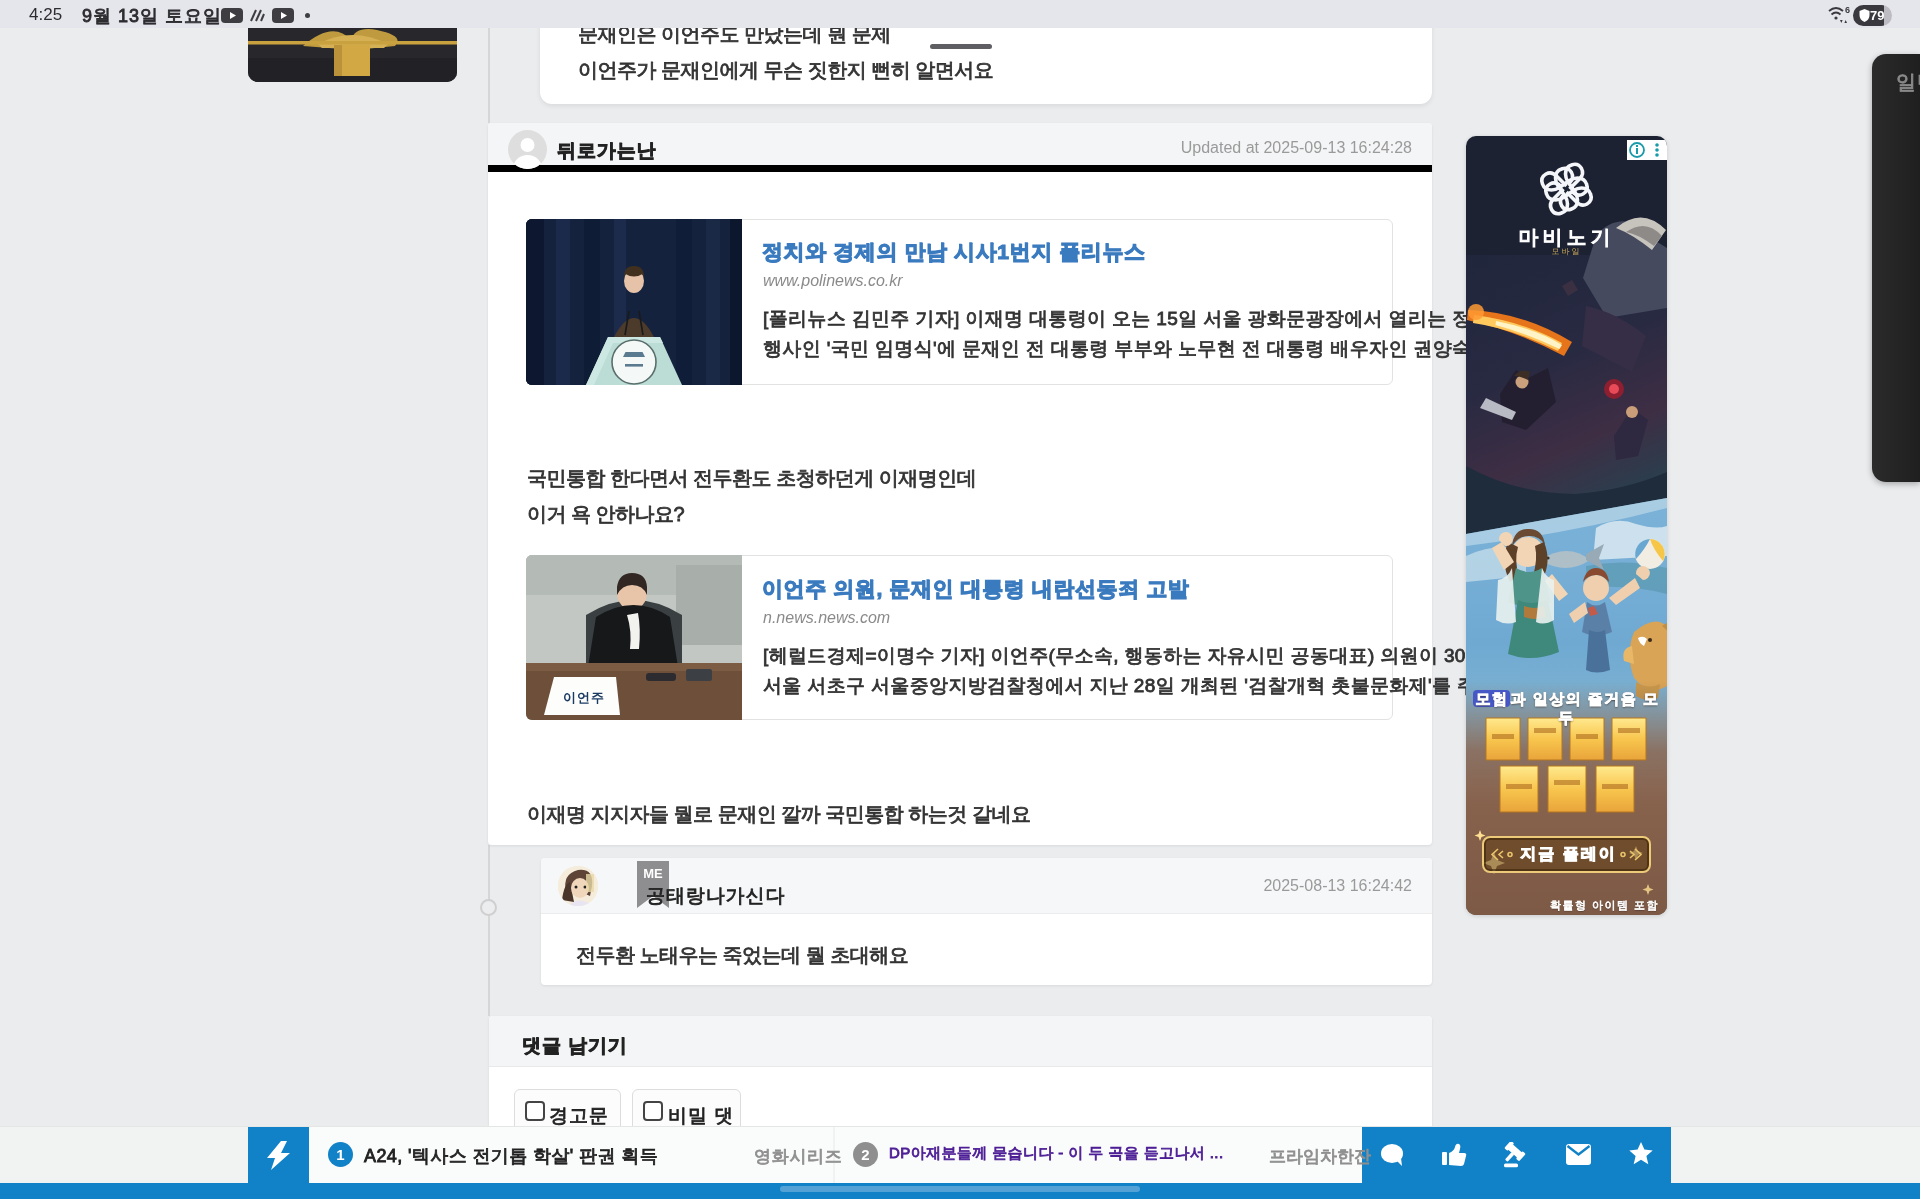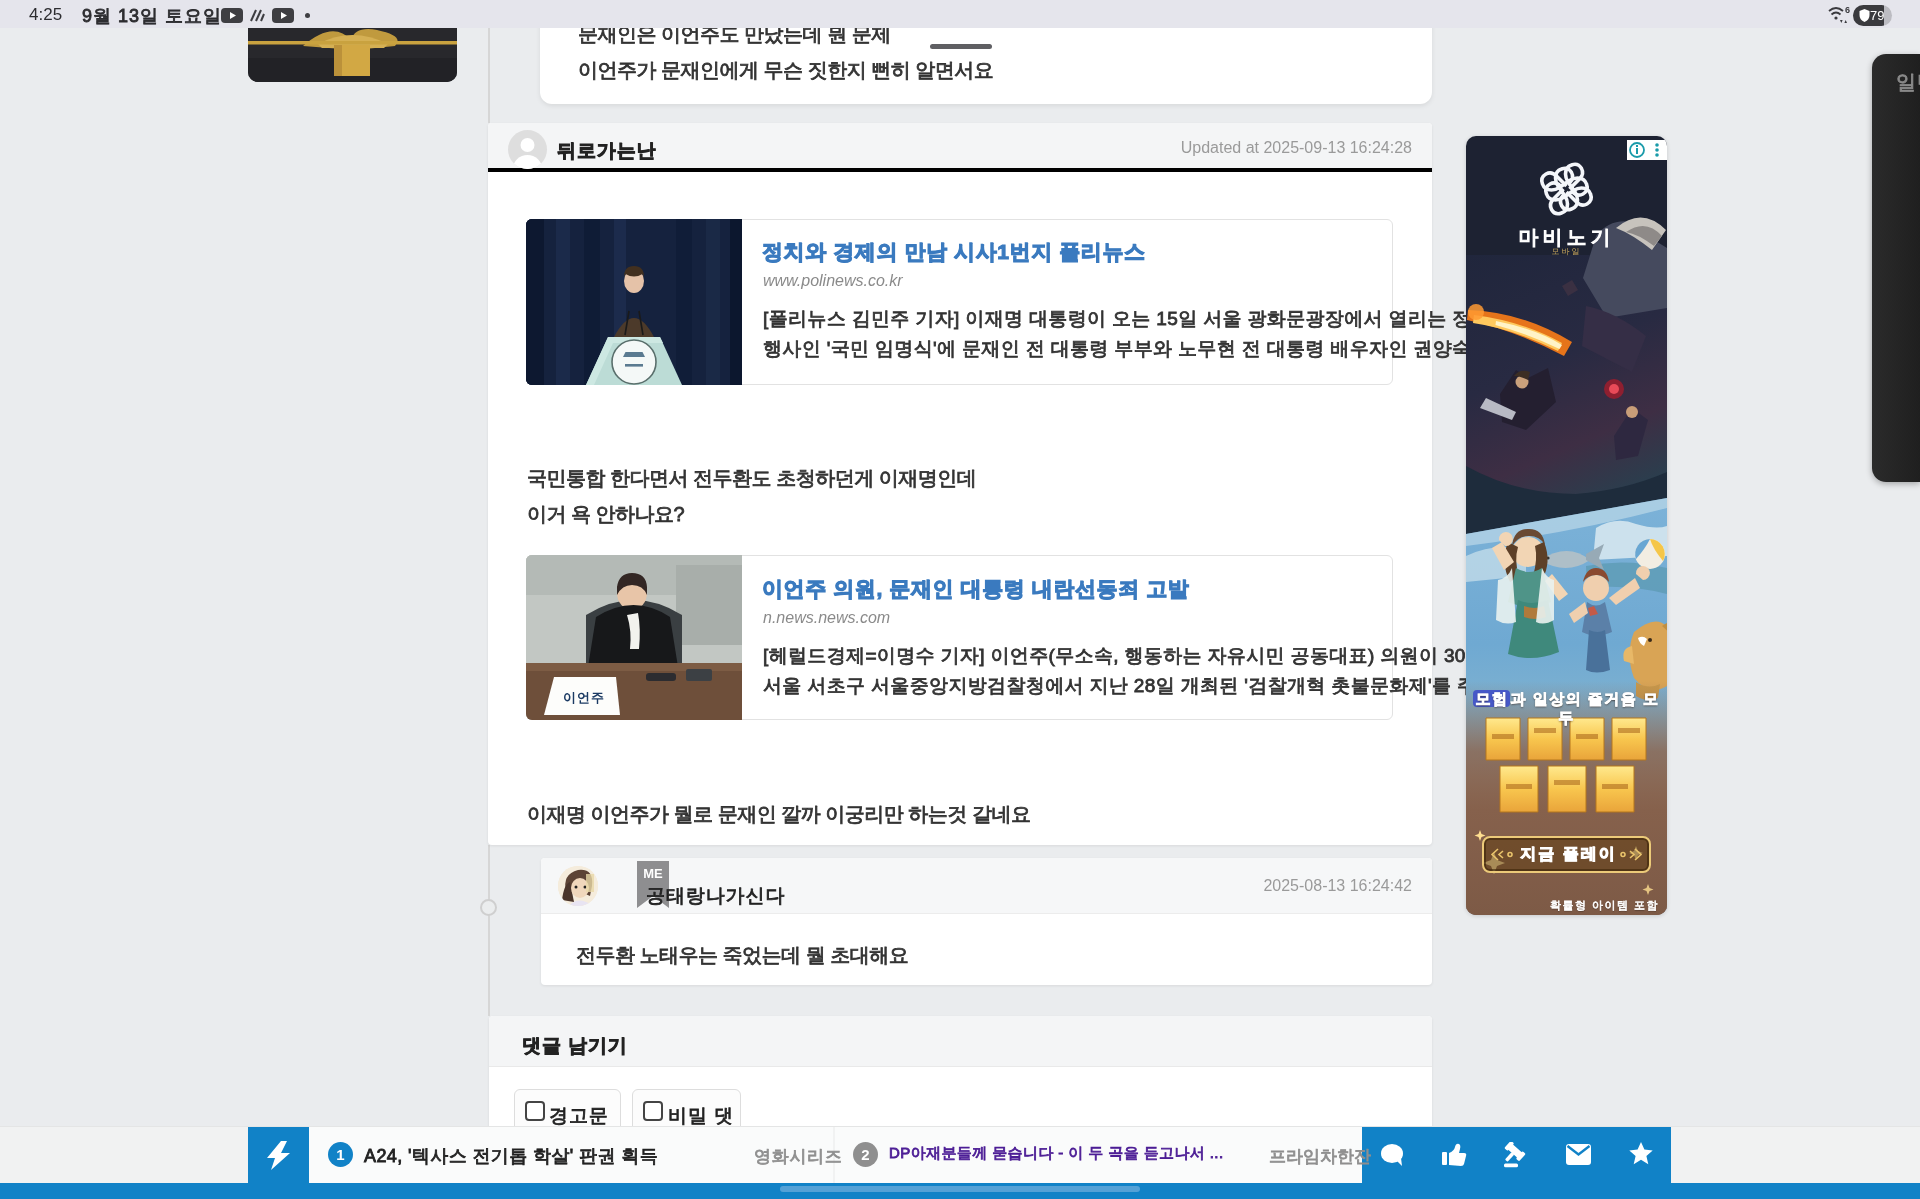--- a/index.html
+++ b/index.html
@@ -4,21 +4,21 @@
 <style>
   * { margin:0; padding:0; box-sizing:border-box; }
   html,body { width:1920px; height:1199px; overflow:hidden; }
   body { background:#eaecee; font-family:"Liberation Sans", sans-serif; position:relative; }
   .abs { position:absolute; }
   .k { letter-spacing:-0.5px; }
   .k,.k2,.kb,.lbody,.tick { -webkit-text-stroke:0.85px currentColor; }
   .ltitle { -webkit-text-stroke:1.1px currentColor; }
   .kb { letter-spacing:0.9px; }
   .card { background:#fff; border-radius:4px; box-shadow:0 1px 3px rgba(0,0,0,0.08); }
-  .hdr { background:#f4f5f6; border-bottom:4px solid #000000; }
+  .hdr { background:#f4f5f6; border-bottom:7px solid #000000; }
   .lcard { position:absolute; background:#fff; border:1px solid #e2e2e2; border-radius:6px; }
   .ltitle { color:#3a7abf; font-weight:bold; font-size:21px; letter-spacing:0.6px; }
   .lurl { color:#8a8a8a; font-style:italic; font-size:16px; }
   .lbody { color:#333; font-size:19px; letter-spacing:0.35px; line-height:30px; white-space:nowrap; }
 </style>
 </head>
 <body>
 
 <div class="abs" style="left:488px; top:28px; width:2px; height:95px; background:#d6d6d6;"></div>
 <div class="abs" style="left:488px; top:845px; width:2px; height:171px; background:#d6d6d6;"></div>
@@ -90,21 +90,21 @@
         <text x="58" y="147" font-size="13" font-weight="bold" fill="#1b3a63" text-anchor="middle" letter-spacing="1">이언주</text>
         <rect x="120" y="118" width="30" height="8" rx="3" fill="#2c2c30"></rect>
         <rect x="160" y="114" width="26" height="12" rx="2" fill="#3c4044"></rect>
       </svg>
     </div>
     <div class="abs ltitle" style="left:235px; top:19px;">이언주 의원, 문재인 대통령 내란선동죄 고발</div>
     <div class="abs lurl" style="left:236px; top:53px;">n.news.news.com</div>
     <div class="abs lbody" style="left:236px; top:85px; width:612px;">[헤럴드경제=이명수 기자] 이언주(무소속, 행동하는 자유시민 공동대표) 의원이 30일 오후<br>서울 서초구 서울중앙지방검찰청에서 지난 28일 개최된 '검찰개혁 촛불문화제'를 주도한 ...</div>
   </div>
 
-  <div class="abs k" style="left:39px; top:678px; font-size:20px; color:#333;">이재명 이언주가 뭘로 문재인 깔까 이궁리만 하는것 같네요</div>
+  <div class="abs k" style="left:39px; top:678px; font-size:20px; color:#333;">이재명 지지자들 뭘로 문재인 깔까 국민통합 하는것 같네요</div>
 </div>
 
 <div class="abs" style="left:480px; top:899px; width:17px; height:17px; border-radius:50%; border:2px solid #cfcfcf; background:#ebedee;"></div>
 
 <div class="abs card" style="left:541px; top:858px; width:891px; height:127px;">
   <div style="height:56px; background:#f6f7f8; border-bottom:1px solid #ececec; border-radius:4px 4px 0 0; position:relative;">
     <div class="abs" style="left:17px; top:8px; width:40px; height:40px; border-radius:50%; overflow:hidden; background:#f3ead8;">
       <svg width="40" height="40" viewBox="0 0 40 40">
         <rect width="40" height="40" fill="#f5ecdc"></rect>
         <path d="M8 26 q-4 -18 12 -22 q16 -2 14 16 l-2 10 q-12 -6 -24 -4z" fill="#5d4436"></path>
@@ -170,21 +170,21 @@
     <circle cx="9" cy="13" r="1.6" fill="#3a3a3e"></circle>
     <text x="18" y="8" font-size="9" font-weight="bold" fill="#3a3a3e">6</text>
     <path d="M13 15 l2.6 0 l-1.3 3z" fill="#3a3a3e"></path>
     <path d="M20 18 l-2.6 0 l1.3 -3z" fill="#3a3a3e"></path>
   </svg>
   <div class="abs" style="left:1853px; top:5px; width:39px; height:21px; border-radius:11px; background:#bcbcc2; overflow:hidden;">
     <div class="abs" style="left:0; top:0; width:31px; height:21px; background:#3a3a3e;"></div>
     <svg class="abs" style="left:5px; top:4px;" width="13" height="13" viewBox="0 0 13 13">
         <path d="M6.5 0 l5 2 v4 q0 5 -5 7 q-5 -2 -5 -7 v-4z" fill="#fff"></path>
       </svg>
-    <div class="abs" style="left:17px; top:3px; font-size:13px; font-weight:normal; color:#fff;">79</div>
+    <div class="abs" style="left:17px; top:3px; font-size:13px; font-weight:bold; color:#fff;">79</div>
   </div>
 </div>
 
 <div class="abs" style="left:248px; top:28px; width:209px; height:54px; border-radius:0 0 10px 10px; overflow:hidden;">
   <svg width="209" height="54" viewBox="0 0 209 54">
     <rect width="209" height="54" fill="#28282c"></rect>
     <rect y="30" width="209" height="24" fill="#222226"></rect>
     <path d="M55 18 q30 -26 48 -6 q4 -14 26 -10 q28 6 18 16 l-40 4z" fill="#c09a3e"></path>
     <path d="M70 16 q34 -18 70 0 l-4 4 l-62 0z" fill="#d5b054"></path>
     <rect x="0" y="13" width="209" height="3.5" fill="#c9a23f"></rect>

